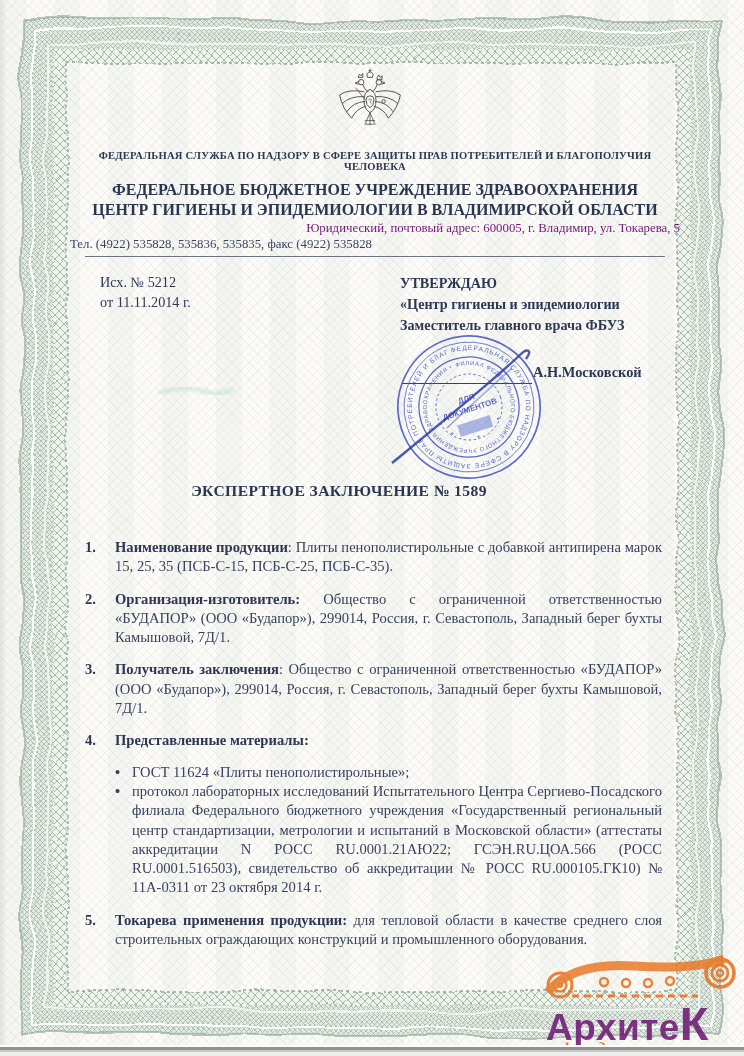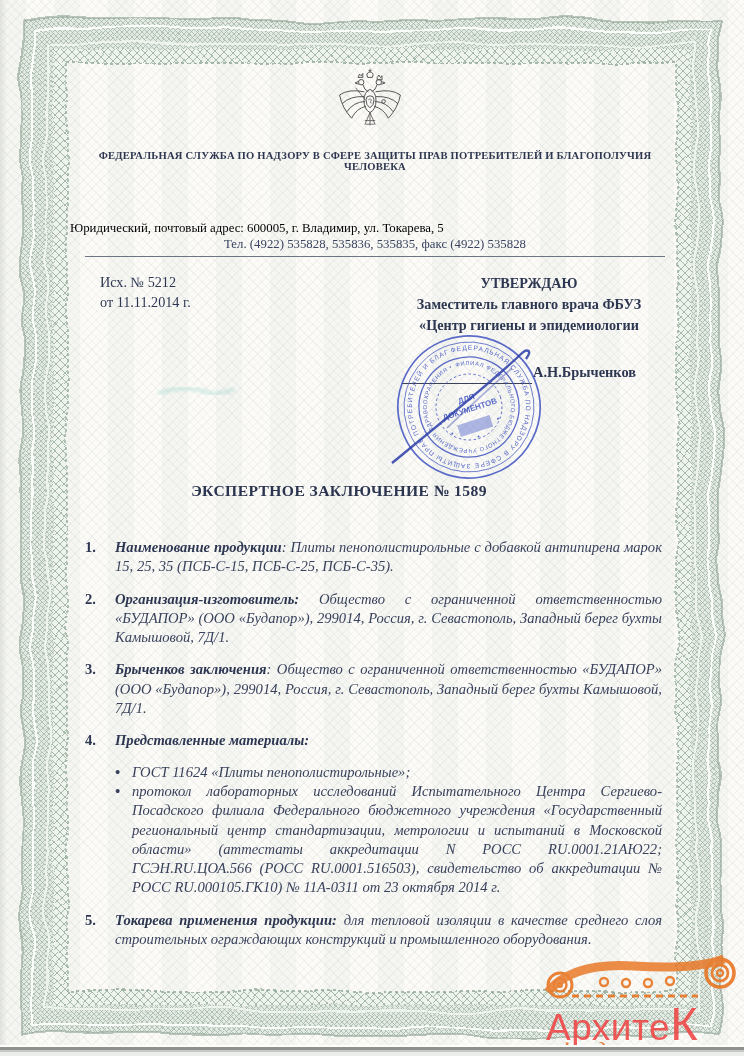--- a/index.html
+++ b/index.html
@@ -19,50 +19,50 @@
   }
   .border-svg{position:absolute;left:0;top:0;z-index:1;}
   .content{position:absolute;inset:0;z-index:2;}
   .abs{position:absolute;}
 
   .eagle{left:334px;top:64px;width:72px;height:78px;}
   .agency{left:70px;right:64px;top:150px;text-align:center;font-weight:bold;
           font-size:10.6px;letter-spacing:.2px;color:#2e374f;}
   .orgname{left:70px;right:64px;top:180px;text-align:center;font-weight:bold;
            font-size:16px;line-height:20px;color:#2c3550;}
-  .addr{left:70px;right:64px;top:221px;text-align:left;font-size:12.8px;color:#000000;}
-  .phones{left:70px;right:64px;top:237px;text-align:center;font-size:12.8px;color:#3a4460;}
+  .addr{left:70px;right:64px;top:221px;text-align:right;font-size:12.8px;color:#701a75;}
+  .phones{left:70px;right:64px;top:237px;font-size:12.8px;color:#3a4460;}
   .hr{left:85px;width:580px;top:256px;border-top:1.4px solid #6d7582;height:0;}
 
   .outgoing{left:100px;top:272px;font-weight:normal;font-size:14.2px;line-height:20px;color:#2e3752;}
-  .approval{left:400px;top:273px;width:258px;text-align:center;font-weight:bold;
+  .approval{left:400px;top:273px;width:258px;font-weight:bold;
             font-size:14.2px;line-height:20.4px;color:#2e3752;}
   .approval .head{margin-bottom:1px;}
   .signer{left:533px;top:364px;font-weight:bold;font-size:14.4px;color:#2e3752;}
   .sigline{left:402px;top:383px;width:130px;border-top:1.5px solid #3a4258;height:0;}
 
   .stamp-svg{left:388px;top:326px;width:162px;height:162px;z-index:3;opacity:.84;}
   .overlay-svg{left:0;top:0;width:744px;height:1056px;z-index:4;pointer-events:none;}
 
   .doc-title{left:0;right:0;top:482px;text-align:center;font-weight:bold;
              font-size:15.6px;letter-spacing:.4px;color:#2c3550;transform:translateX(-33px);}
 
   .sections{left:85px;width:577px;top:538px;font-size:14.6px;line-height:19.3px;}
   .sec{display:flex;margin-bottom:13px;}
   .sec .num{width:30px;flex:0 0 30px;font-weight:bold;color:#2e3752;}
-  .sec .bod{flex:1;text-align:justify;font-style:italic;}
+  .sec .bod{flex:1;text-align:justify;}
   .lbl{font-weight:bold;color:#2e3752;}
   .bullets{margin-top:12px;}
   .bullet{display:flex;}
   .bullet .dot{width:17px;flex:0 0 17px;font-weight:bold;}
   .bullet .btxt{flex:1;text-align:justify;}
 
   .watermark{left:538px;top:952px;width:206px;height:104px;z-index:5;opacity:.88;}
   .brand-line{position:absolute;left:8px;top:44px;white-space:nowrap;
-              font-family:"Liberation Sans",sans-serif;font-weight:normal;color:#ef4444;
+              font-family:"Liberation Sans",sans-serif;font-weight:bold;color:#701a75;
               font-size:37px;letter-spacing:.5px;}
   .brand-line .cap{font-size:47px;}
   .tagline{position:absolute;left:22px;top:86px;white-space:nowrap;
            font-family:"Liberation Serif",serif;font-style:italic;font-weight:bold;
            color:#e56a1c;font-size:17.5px;}
   .ornament{position:absolute;left:0;top:-6px;}
 
   .scan-bottom{left:0;right:0;top:1045px;height:11px;z-index:6;
     background:linear-gradient(#fdfdfb 0 2px,#8e918e 2px 5px,#c6c9c6 5px 7px,#ececea 7px);}
   .scan-left{left:0;top:0;width:7px;height:1056px;z-index:6;opacity:.45;
@@ -122,55 +122,59 @@
         <path d="M43 41 q2 -2.5 4 0 q-2 2 -1 4.5" stroke-width="0.9"></path>
         <path d="M38 31 Q18 27 7 35 M38 37 Q20 36 10 46 M39 43 Q24 44 16 56 M40 49 Q28 52 22 64 M7 35 Q10 51 22 64"></path>
         <path d="M52 31 Q72 27 83 35 M52 37 Q70 36 80 46 M51 43 Q66 44 74 56 M50 49 Q62 52 68 64 M83 35 Q80 51 68 64"></path>
         <path d="M45 57 l-6.5 15 M45 57 v16 M45 57 l6.5 15 M38.5 67 h13 M39.5 71.5 h11" stroke-width="1"></path>
         <path d="M39 41 L27 26" stroke-width="1"></path>
           <circle cx="62" cy="43" r="2.2"></circle>
       </g>
     </svg>
 
     <div class="abs agency">ФЕДЕРАЛЬНАЯ СЛУЖБА ПО НАДЗОРУ В СФЕРЕ ЗАЩИТЫ ПРАВ ПОТРЕБИТЕЛЕЙ И БЛАГОПОЛУЧИЯ ЧЕЛОВЕКА</div>
+    <div class="abs orgname">
+      <div>ФЕДЕРАЛЬНОЕ БЮДЖЕТНОЕ УЧРЕЖДЕНИЕ ЗДРАВООХРАНЕНИЯ</div>
+      <div>ЦЕНТР ГИГИЕНЫ И ЭПИДЕМИОЛОГИИ В ВЛАДИМИРСКОЙ ОБЛАСТИ</div>
+    </div>
     <div class="abs addr">Юридический, почтовый адрес: 600005, г. Владимир, ул. Токарева, 5</div>
     <div class="abs phones">Тел. (4922) 535828, 535836, 535835, факс (4922) 535828</div>
     <div class="abs hr"></div>
 
     <div class="abs outgoing">
       <div>Исх. № 5212</div>
       <div>от 11.11.2014 г.</div>
     </div>
 
     <div class="abs approval">
       <div class="head">УТВЕРЖДАЮ</div>
+      <div>«Центр гигиены и эпидемиологии</div>
       <div>Заместитель главного врача ФБУЗ</div>
-      <div>«Центр гигиены и эпидемиологии</div>
     </div>
 
     <div class="abs sigline"></div>
-    <div class="abs signer">А.Н.Брыченков</div>
+    <div class="abs signer">А.Н.Московской</div>
 
     <div class="abs doc-title">ЭКСПЕРТНОЕ ЗАКЛЮЧЕНИЕ № 1589</div>
 
     <div class="abs sections">
 
       <div class="sec">
         <div class="num">1.</div>
         <div class="bod"><span class="lbl">Наименование продукции</span><span>: Плиты пенополистирольные с добавкой антипирена марок 15, 25, 35 (ПСБ-С-15, ПСБ-С-25, ПСБ-С-35).</span></div>
       </div>
 
       <div class="sec">
         <div class="num">2.</div>
         <div class="bod"><span class="lbl">Организация-изготовитель:</span><span> Общество с ограниченной ответственностью «БУДАПОР» (ООО «Будапор»), 299014, Россия, г. Севастополь, Западный берег бухты Камышовой, 7Д/1.</span></div>
       </div>
 
       <div class="sec">
         <div class="num">3.</div>
-        <div class="bod"><span class="lbl">Брыченков заключения</span><span>: Общество с ограниченной ответственностью «БУДАПОР» (ООО «Будапор»), 299014, Россия, г. Севастополь, Западный берег бухты Камышовой, 7Д/1.</span></div>
+        <div class="bod"><span class="lbl">Получатель заключения</span><span>: Общество с ограниченной ответственностью «БУДАПОР» (ООО «Будапор»), 299014, Россия, г. Севастополь, Западный берег бухты Камышовой, 7Д/1.</span></div>
       </div>
 
       <div class="sec">
         <div class="num">4.</div>
         <div class="bod">
           <span class="lbl">Представленные материалы:</span>
           <div class="bullets">
             <div class="bullet">
               <span class="dot">•</span>
               <span class="btxt">ГОСТ 11624 «Плиты пенополистирольные»;</span>
@@ -178,21 +182,21 @@
             <div class="bullet">
               <span class="dot">•</span>
               <span class="btxt">протокол лабораторных исследований Испытательного Центра Сергиево-Посадского филиала Федерального бюджетного учреждения «Государственный региональный центр стандартизации, метрологии и испытаний в Московской области» (аттестаты аккредитации N РОСС RU.0001.21АЮ22; ГСЭН.RU.ЦОА.566 (РОСС RU.0001.516503), свидетельство об аккредитации № РОСС RU.000105.ГК10) № 11А-0311 от 23 октября 2014 г.</span>
             </div>
           </div>
         </div>
       </div>
 
       <div class="sec">
         <div class="num">5.</div>
-        <div class="bod"><span class="lbl">Токарева применения продукции:</span><span> для тепловой изоляции в качестве среднего слоя строительных ограждающих конструкций и промышленного оборудования.</span></div>
+        <div class="bod"><span class="lbl">Токарева применения продукции:</span><span> для тепловой области в качестве среднего слоя строительных ограждающих конструкций и промышленного оборудования.</span></div>
       </div>
 
     </div>
   </div>
 
   <svg class="abs stamp-svg" viewBox="0 0 162 162" aria-hidden="true">
     <g transform="translate(81,81) rotate(-18)" stroke="#3c50c0" fill="none">
       <circle r="71" stroke-width="1.7"></circle>
       <circle r="65" stroke-width="0.8"></circle>
       <circle r="50" stroke-width="1.3"></circle>

